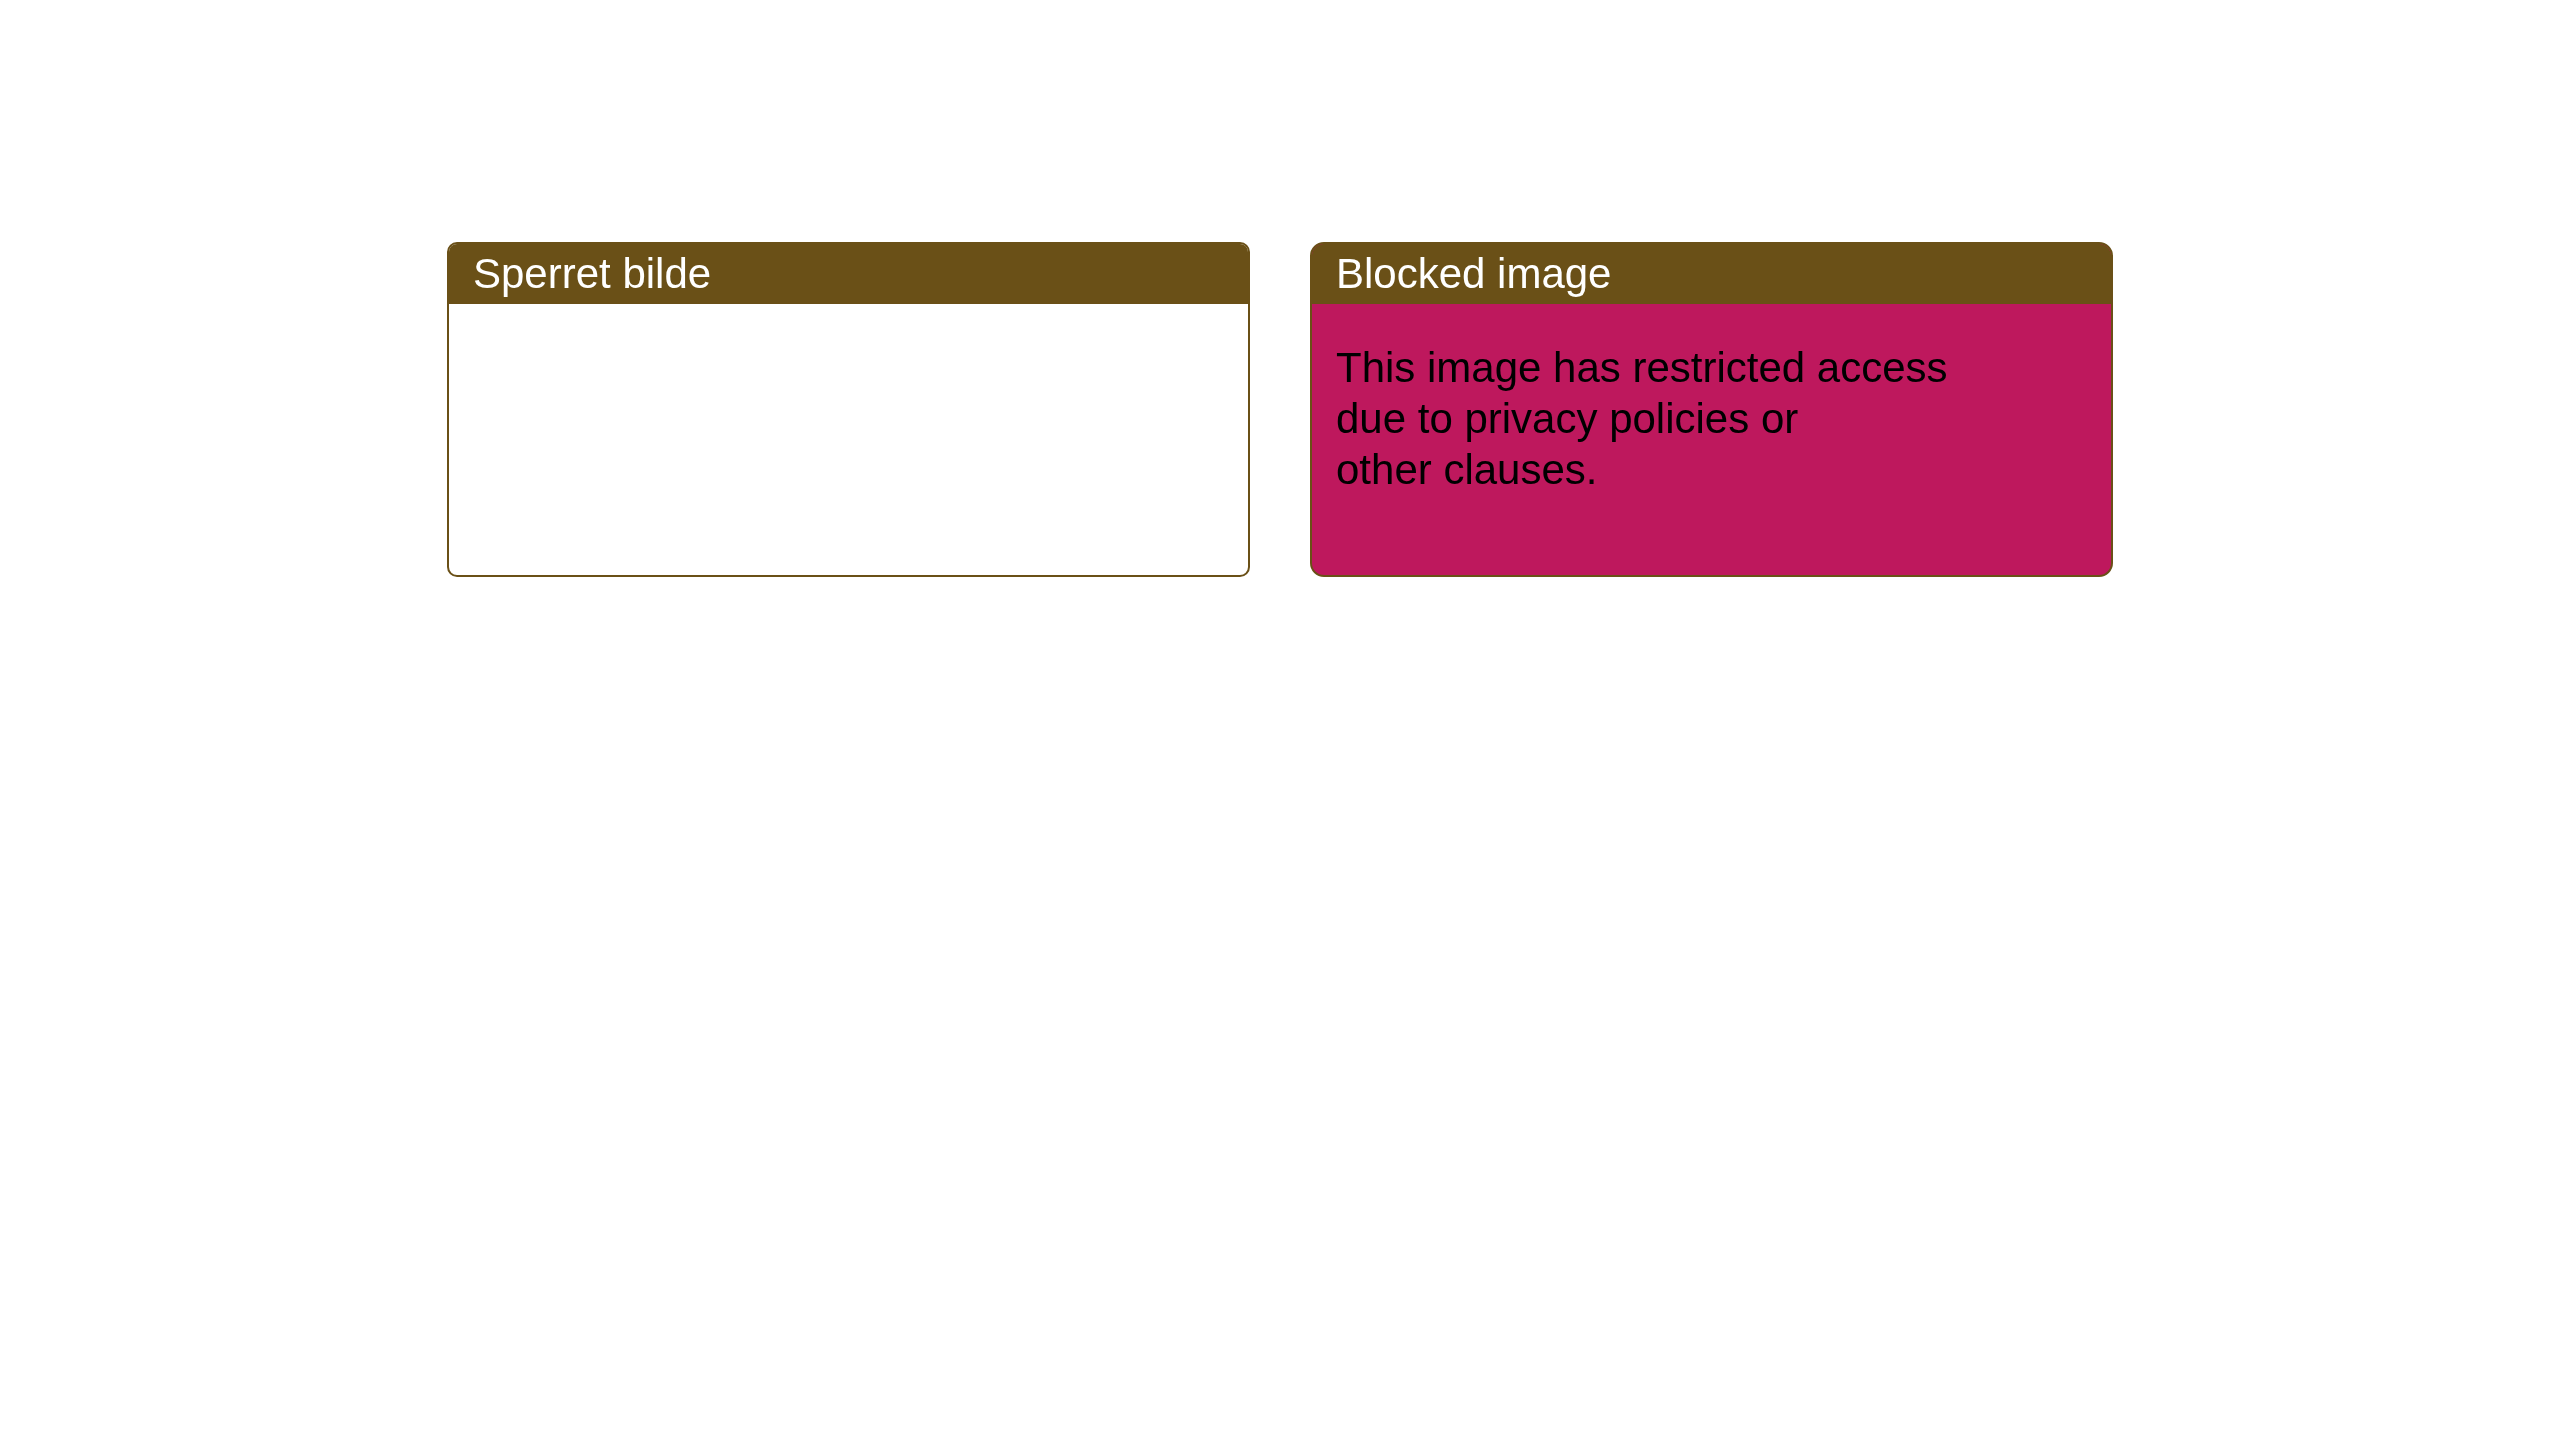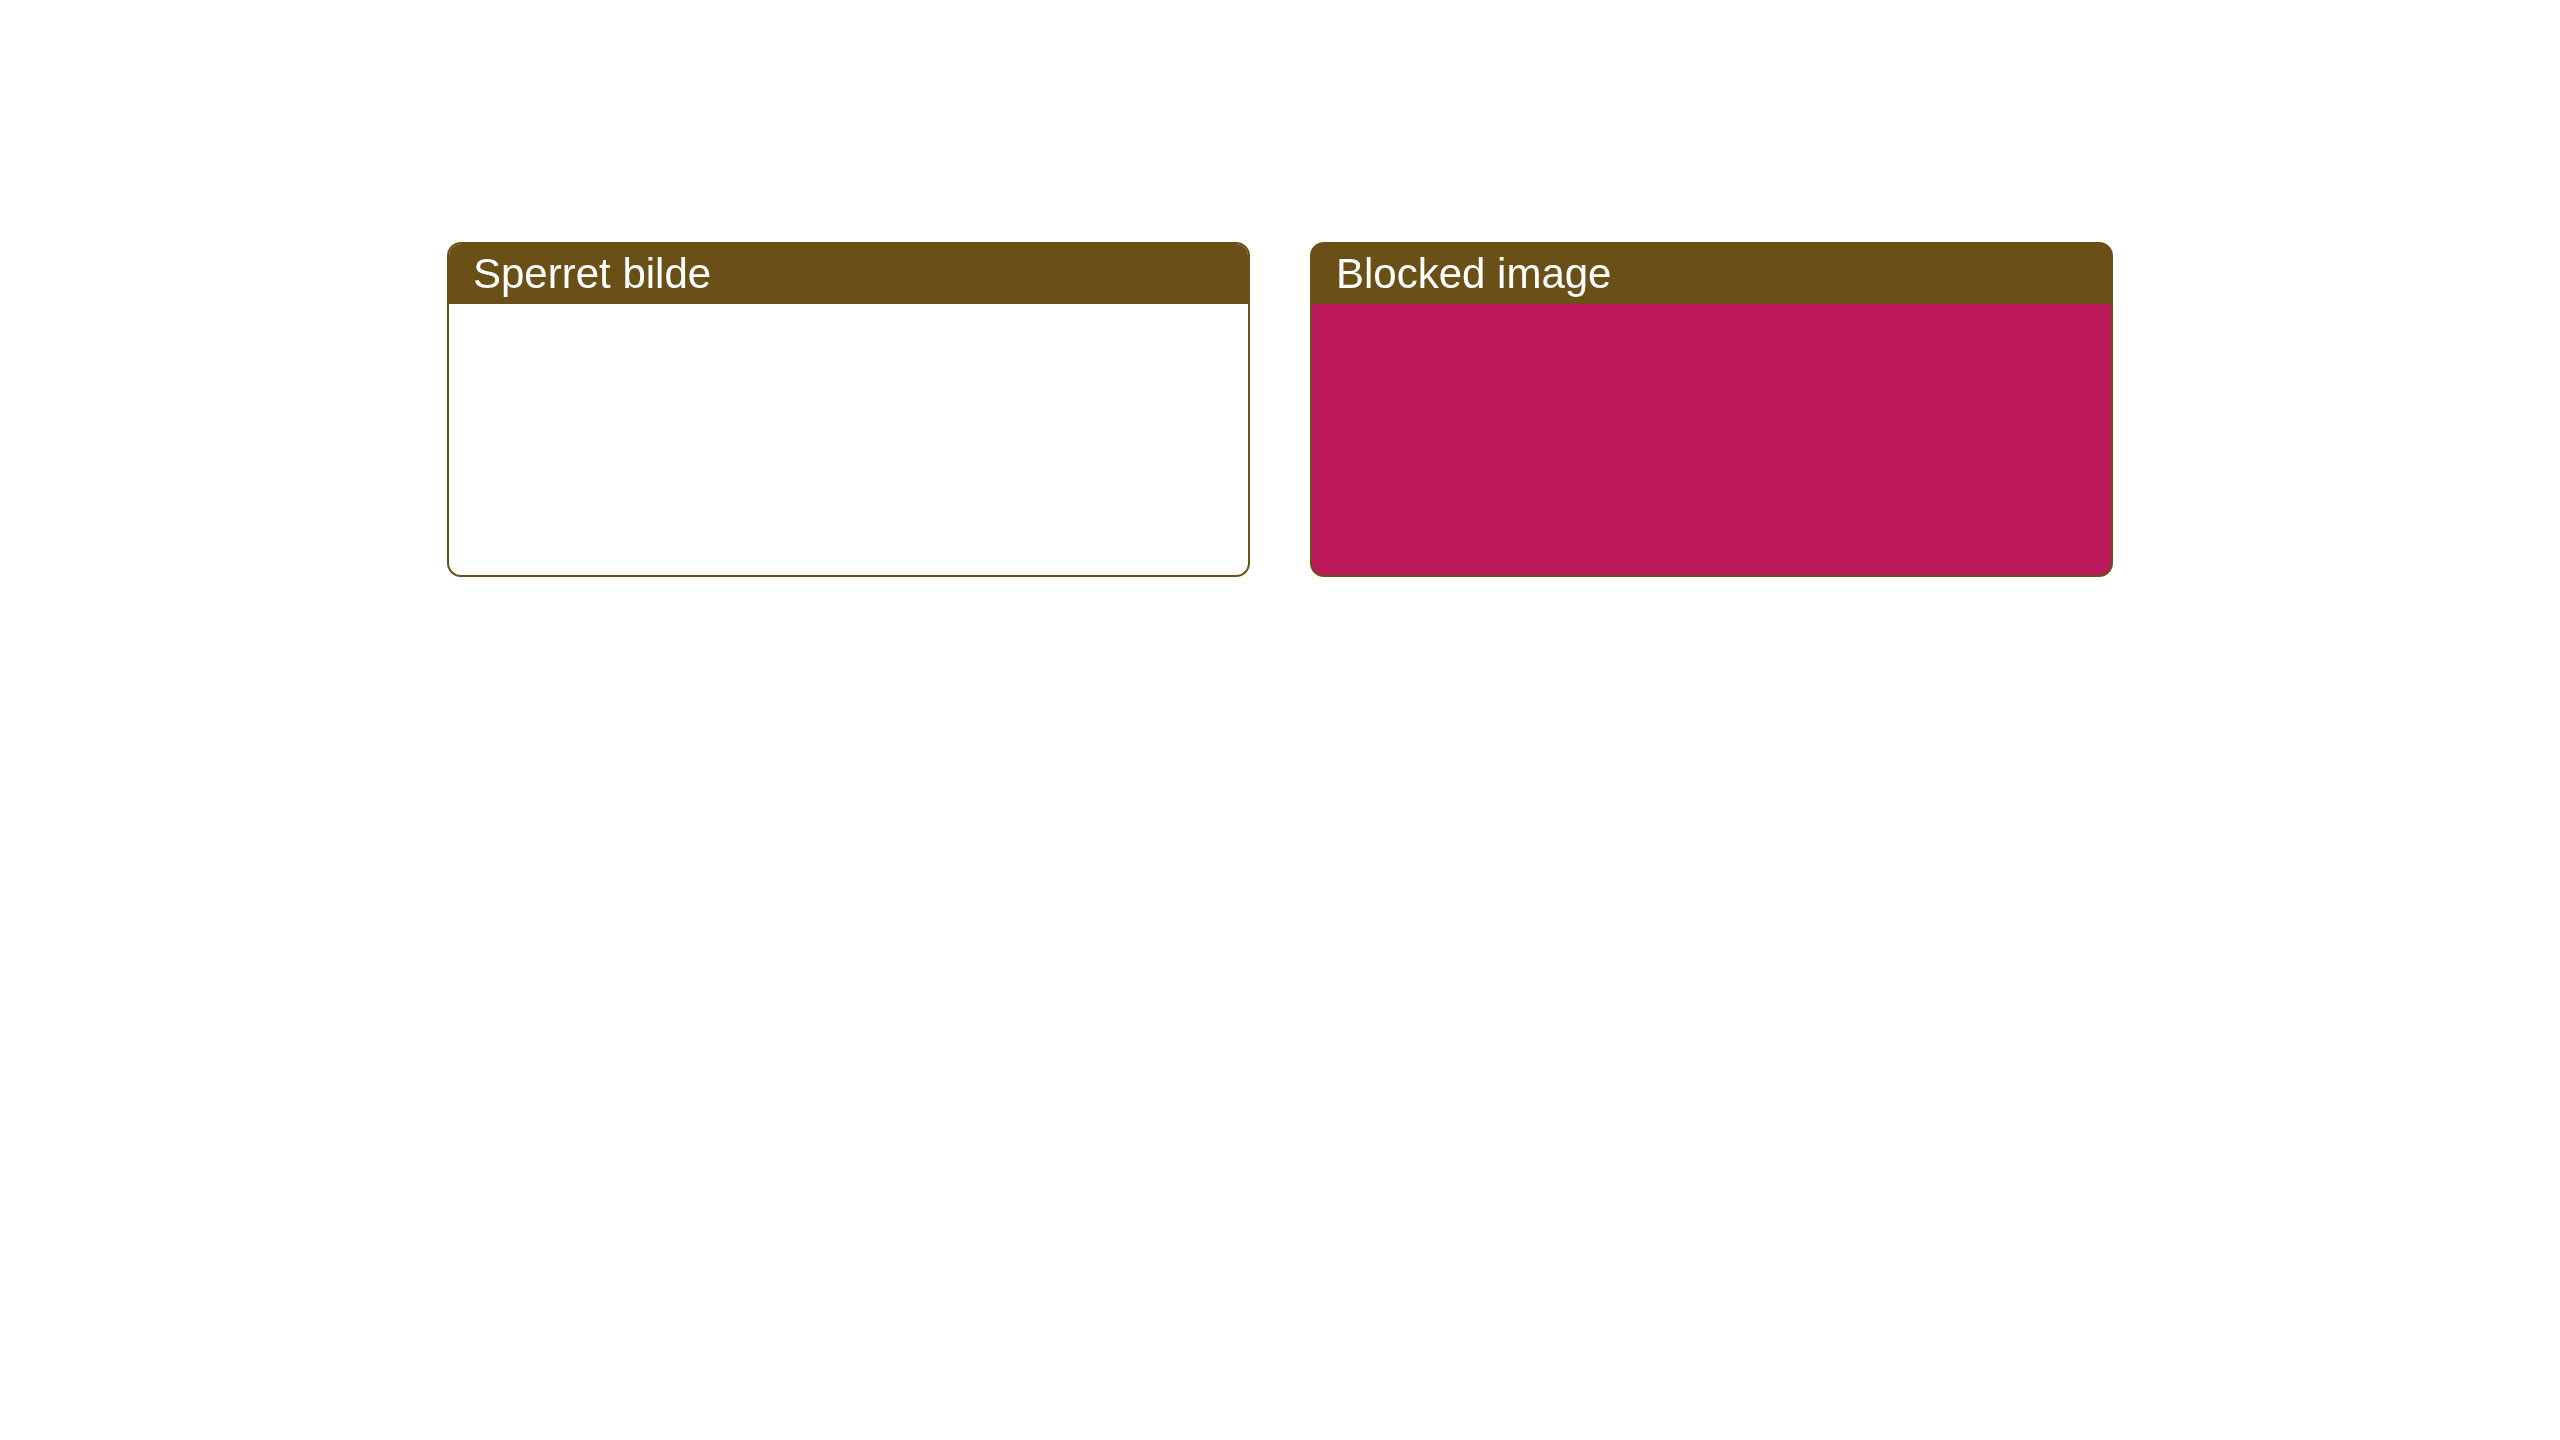--- a/index.html
+++ b/index.html
@@ -47,23 +47,28 @@
   .notice-card .card-message {
     color: #000000;
     font-size: 42px;
     line-height: 51px;
     white-space: pre-line;
   }
 </style>
 </head>
 <body>
 
-<div class="notice-card card-no" style="border-color: rgb(106, 80, 23); background: rgb(255, 255, 255);">
+<div class="notice-card card-no" style="border-color: rgb(106, 80, 23); background: rgb(255, 255, 255); border-radius: 10px;">
   <div class="card-header" style="background: rgb(106, 80, 23);">
     <span class="card-title" style="color: rgb(255, 255, 255);">Sperret bilde</span>
   </div>
 </div>
 
 <div class="notice-card card-en" style="border-color: rgb(106, 80, 23); background: #be185d;">
   <div class="card-header" style="background: rgb(106, 80, 23);">
     <span class="card-title" style="color: rgb(255, 255, 255);">Blocked image</span>
   </div>
+  <div class="card-body">
+    <div class="card-message" style="color: rgb(0, 0, 0);">This image has restricted access
+due to privacy policies or
+other clauses.</div>
+  </div>
 </div>
 
 </body></html>

